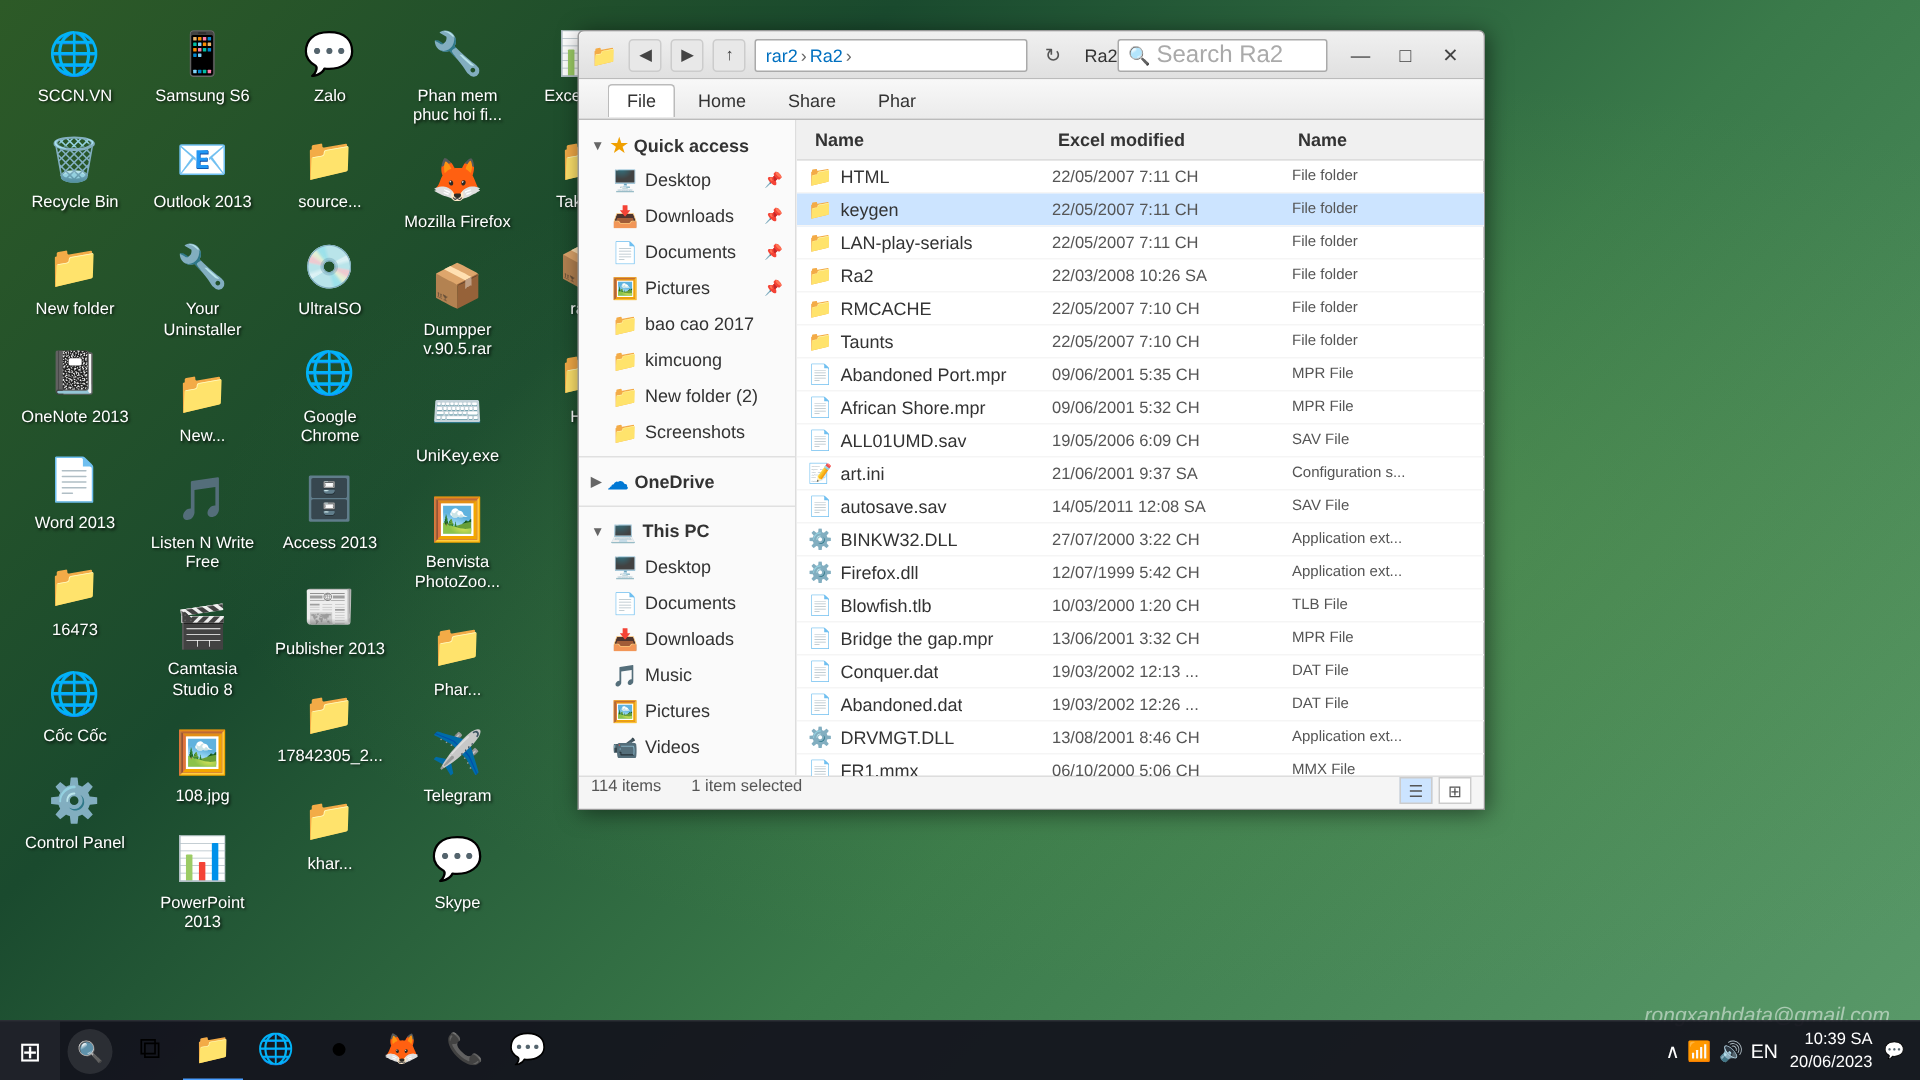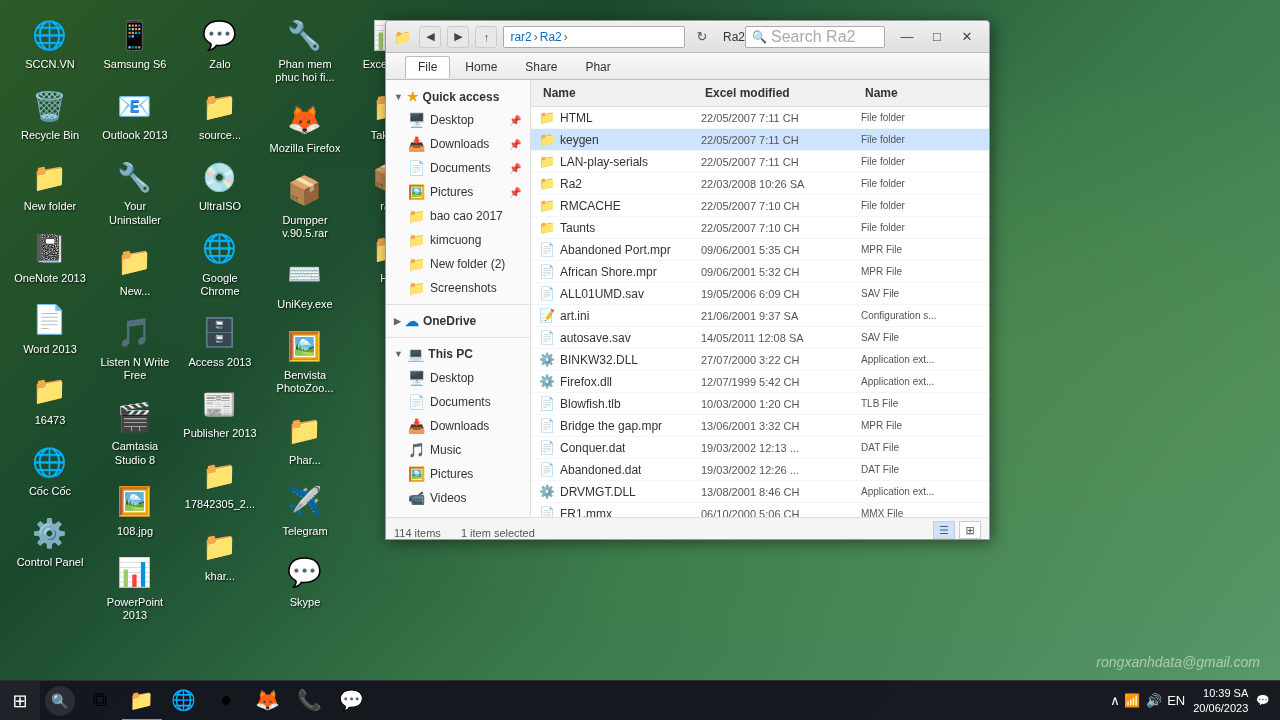--- a/index.html
+++ b/index.html
@@ -467,21 +467,21 @@
       text-overflow: ellipsis;
       white-space: nowrap;
     }
 
     
     .status-bar {
       height: 22px;
       background: #f5f5f5;
       border-top: 1px solid #ddd;
       display: flex;
-      align-items: flex-end;
+      align-items: flex-start;
       padding: 0 8px;
       font-size: 11px;
       color: #555;
       flex-shrink: 0;
       gap: 20px;
     }
 
     .status-right {
       margin-left: auto;
       display: flex;
@@ -504,21 +504,21 @@
 
     
     .folder-yellow { color: #f0b030; }
     .folder-blue { color: #5b9bd5; }
     .file-gray { color: #888; }
     .file-blue { color: #4472c4; }
 
     
     .watermark {
       position: absolute;
-      bottom: 50px;
+      bottom: 36px;
       right: 20px;
       color: rgba(255,255,255,0.5);
       font-size: 14px;
       font-style: italic;
       pointer-events: none;
     }
   </style>
 </head>
 <body>
 

